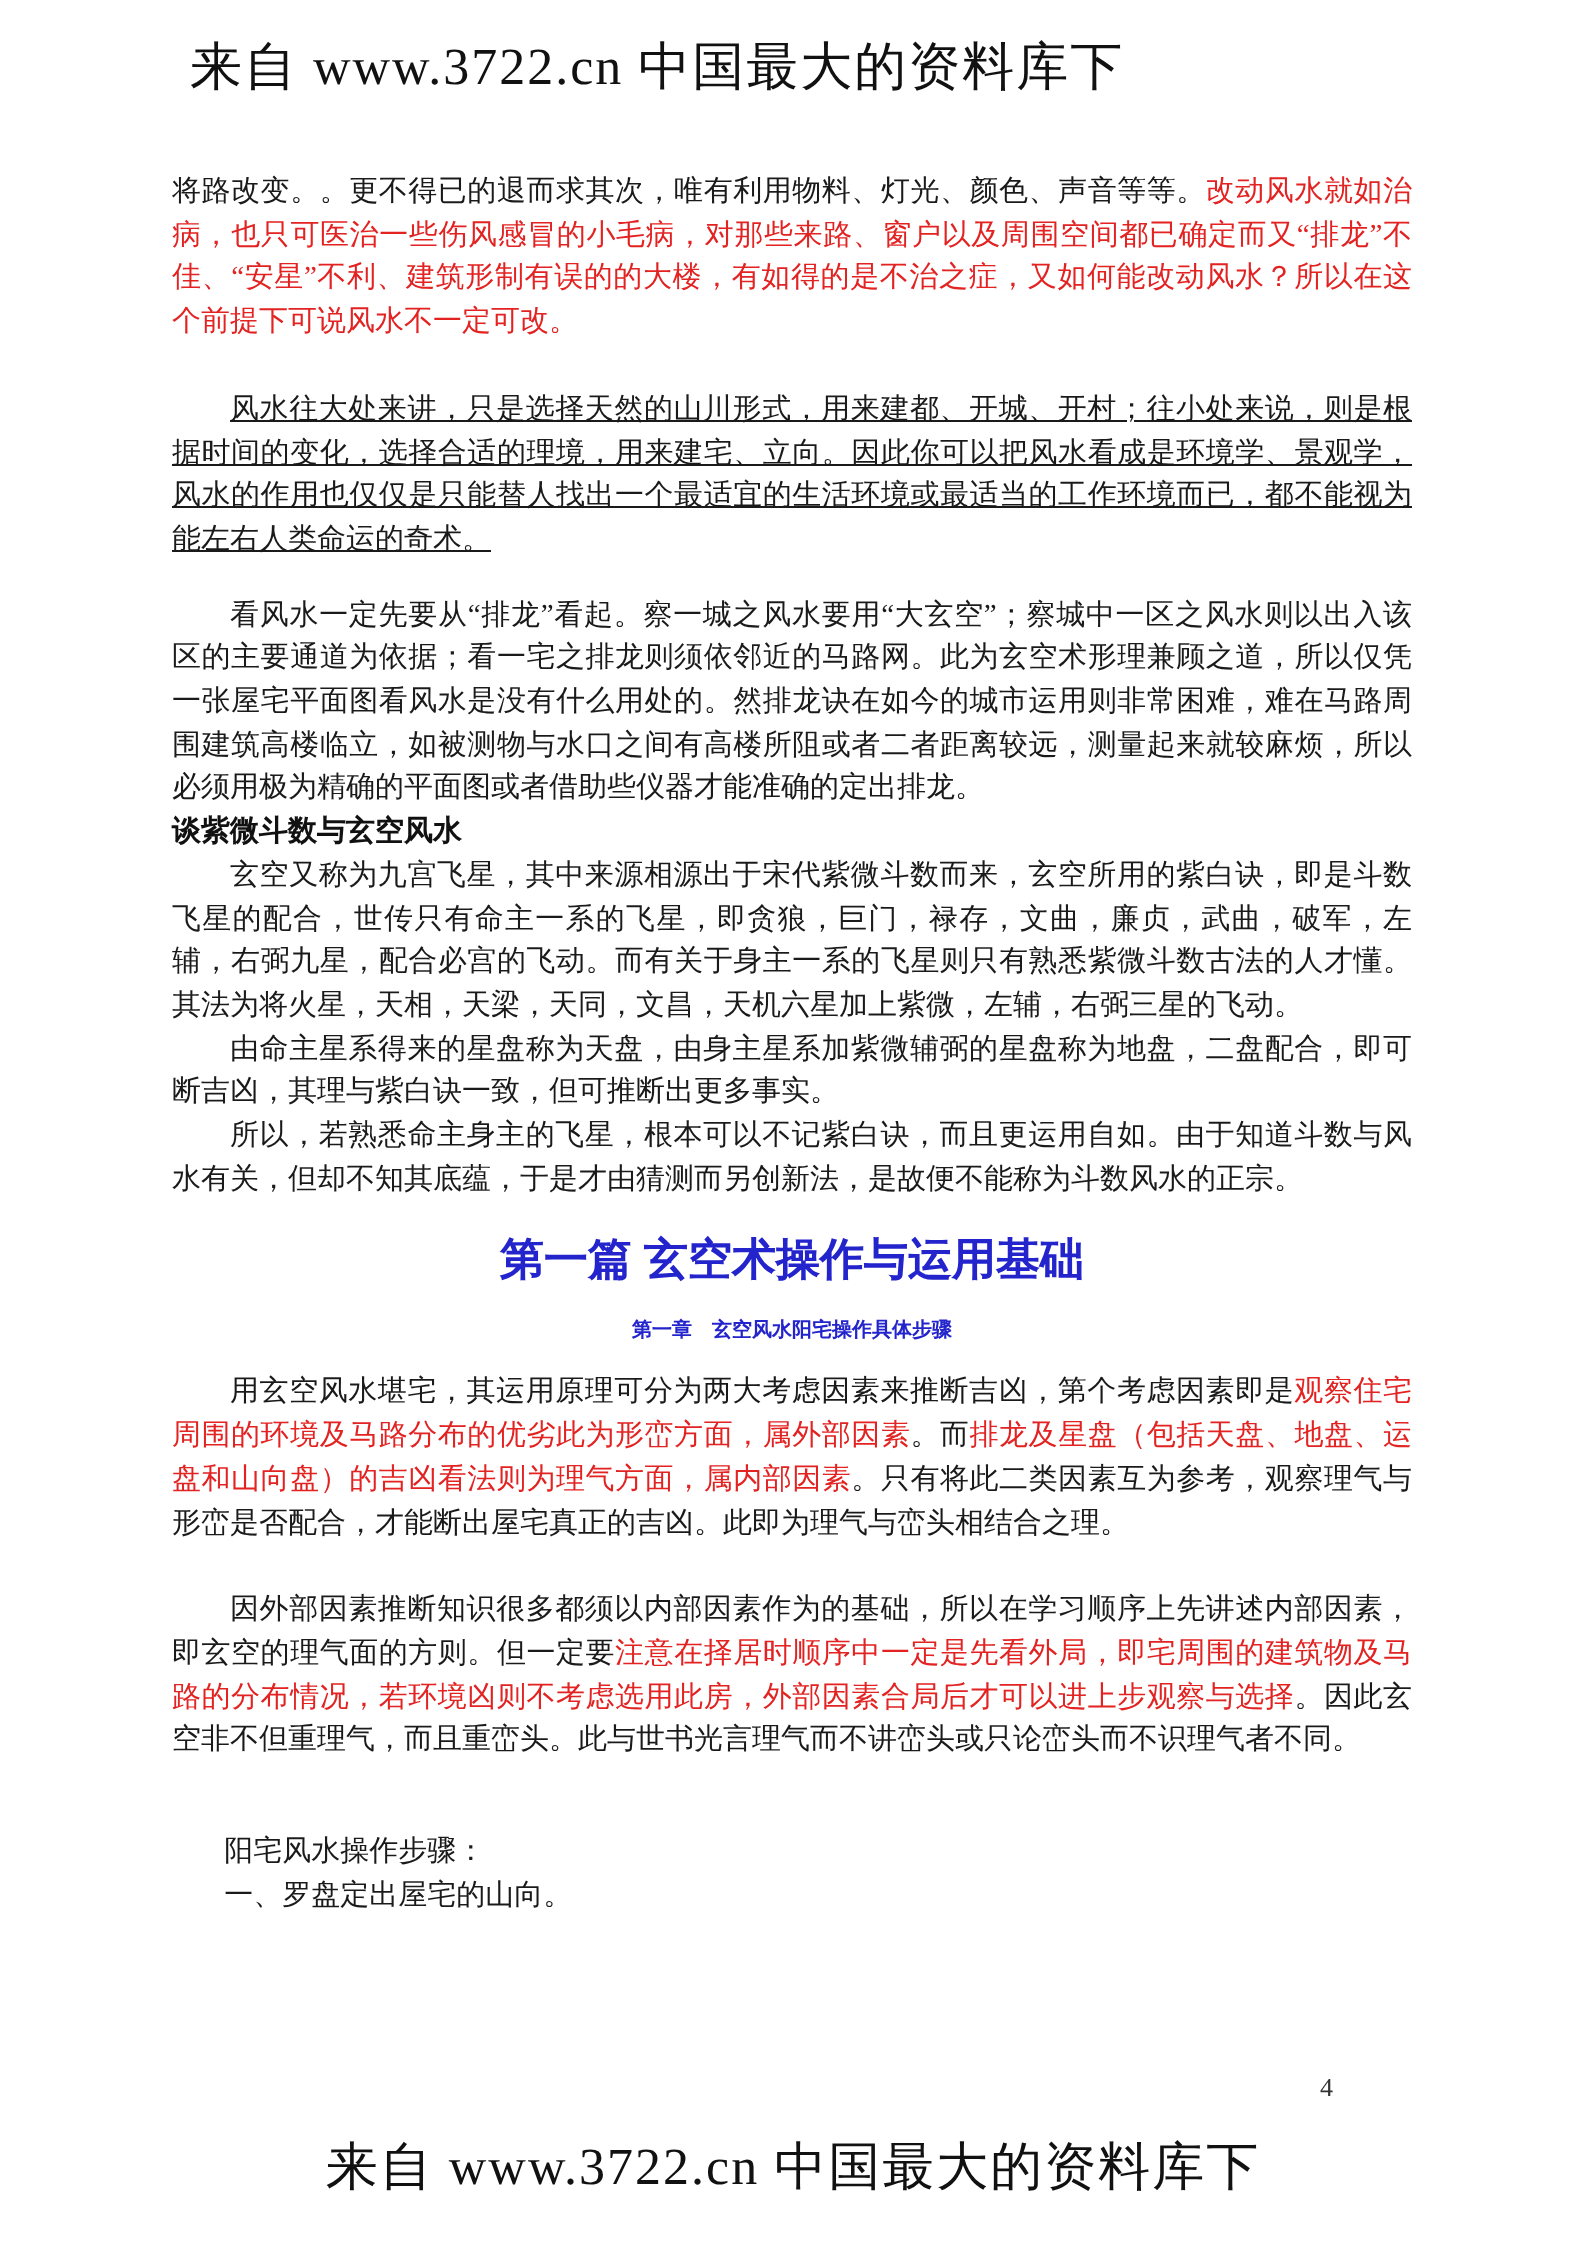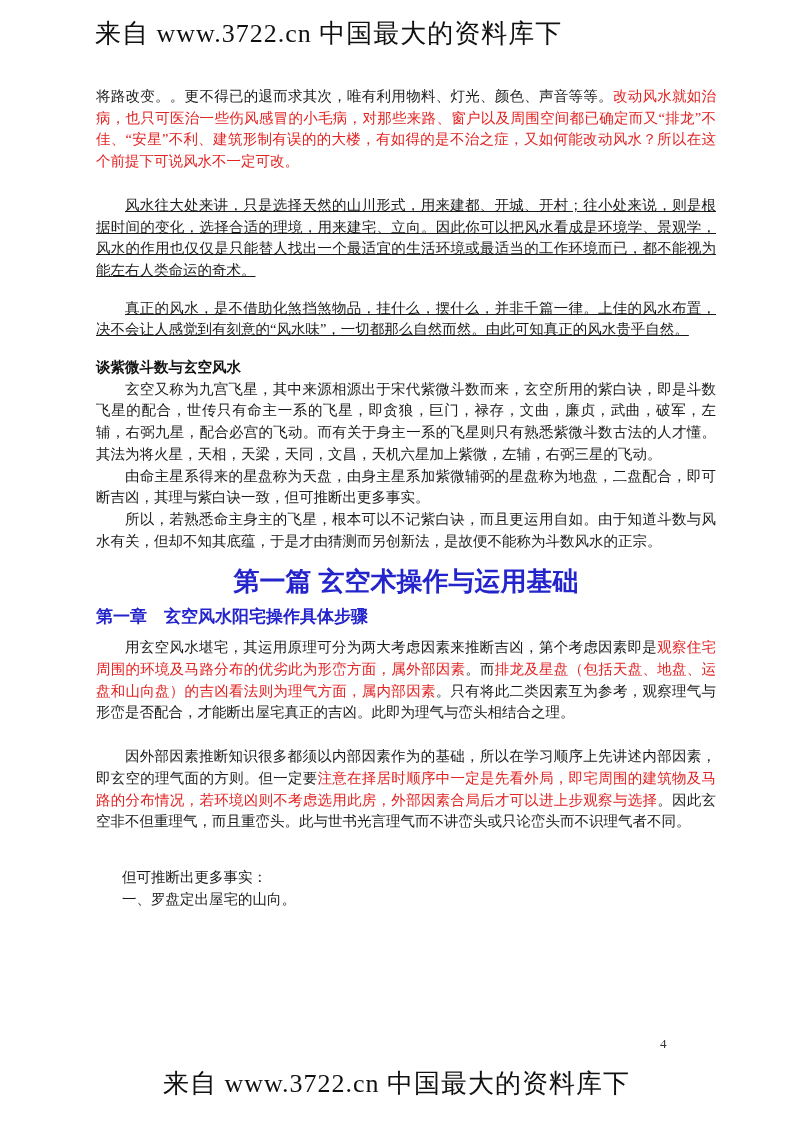--- a/index.html
+++ b/index.html
@@ -27,50 +27,51 @@
     right: 0;
     top: 1066px;
     text-align: center;
     font-size: 26px;
     letter-spacing: 1px;
     white-space: nowrap;
     color: #111111;
   }
   .content {
     position: absolute;
-    left: 96px;
+    left: 86px;
     top: 86px;
     width: 620px;
     font-size: 14.5px;
     line-height: 21.7px;
     text-align: justify;
   }
   .content p { margin: 0; }
   .indent { text-indent: 2em; }
   .red  { color: #e32222; }
   .mb-line  { margin-bottom: 22px !important; }
   .mb-half  { margin-bottom: 16px !important; text-decoration: underline; }
   .mb-big   { margin-bottom: 34px !important; }
   .sec-heading {
     font-weight: bold;
     color: #111111;
   }
   .main-title {
     text-align: center;
     font-weight: bold;
     color: #2424cc;
-    font-size: 26px;
+    font-size: 22px;
     line-height: 26px;
     margin: 16px 0 12px !important;
     font-family: "Liberation Sans", "DejaVu Sans", sans-serif;
   }
   .chapter-title {
+    text-align: center;
     font-weight: bold;
     color: #2424cc;
-    font-size: 17px;
+    font-size: 10px;
     line-height: 21px;
     margin: 0 0 10px !important;
     font-family: "Liberation Sans", "DejaVu Sans", sans-serif;
   }
   .steps { padding-left: 1.8em; }
   .page-number {
     position: absolute;
     left: 660px;
     top: 1036px;
     font-size: 13px;
@@ -85,41 +86,41 @@
   <div class="doc-header">
     <span>来自 www.3722.cn 中国最大的资料库下</span>
   </div>
 
   <div class="content">
 
     <p class="mb-line"><span>将路改变。。更不得已的退而求其次，唯有利用物料、灯光、颜色、声音等等。</span><span class="red">改动风水就如治病，也只可医治一些伤风感冒的小毛病，对那些来路、窗户以及周围空间都已确定而又“排龙”不佳、“安星”不利、建筑形制有误的的大楼，有如得的是不治之症，又如何能改动风水？所以在这个前提下可说风水不一定可改。</span></p>
 
     <p class="indent mb-half"><span>风水往大处来讲，只是选择天然的山川形式，用来建都、开城、开村；往小处来说，则是根据时间的变化，选择合适的理境，用来建宅、立向。因此你可以把风水看成是环境学、景观学，风水的作用也仅仅是只能替人找出一个最适宜的生活环境或最适当的工作环境而已，都不能视为能左右人类命运的奇术。</span></p>
 
+    <p class="indent"><span>看风水一定先要从“排龙”看起。察一城之风水要用“大玄空”；察城中一区之风水则以出入该区的主要通道为依据；看一宅之排龙则须依邻近的马路网。此为玄空术形理兼顾之道，所以仅凭一张屋宅平面图看风水是没有什么用处的。然排龙诀在如今的城市运用则非常困难，难在马路周围建筑高楼临立，如被测物与水口之间有高楼所阻或者二者距离较远，测量起来就较麻烦，所以必须用极为精确的平面图或者借助些仪器才能准确的定出排龙。</span></p>
 
-    <p class="indent mb-half"><span>真正的风水，是不借助化煞挡煞物品，挂什么，摆什么，并非千篇一律。上佳的风水布置，决不会让人感觉到有刻意的“风水味”，一切都那么自然而然。由此可知真正的风水贵乎自然。</span></p>
 
     <p class="sec-heading">谈紫微斗数与玄空风水</p>
 
     <p class="indent"><span>玄空又称为九宫飞星，其中来源相源出于宋代紫微斗数而来，玄空所用的紫白诀，即是斗数飞星的配合，世传只有命主一系的飞星，即贪狼，巨门，禄存，文曲，廉贞，武曲，破军，左辅，右弼九星，配合必宫的飞动。而有关于身主一系的飞星则只有熟悉紫微斗数古法的人才懂。其法为将火星，天相，天梁，天同，文昌，天机六星加上紫微，左辅，右弼三星的飞动。</span></p>
 
     <p class="indent"><span>由命主星系得来的星盘称为天盘，由身主星系加紫微辅弼的星盘称为地盘，二盘配合，即可断吉凶，其理与紫白诀一致，但可推断出更多事实。</span></p>
 
     <p class="indent"><span>所以，若熟悉命主身主的飞星，根本可以不记紫白诀，而且更运用自如。由于知道斗数与风水有关，但却不知其底蕴，于是才由猜测而另创新法，是故便不能称为斗数风水的正宗。</span></p>
 
     <p class="main-title">第一篇 玄空术操作与运用基础</p>
 
     <p class="chapter-title">第一章　玄空风水阳宅操作具体步骤</p>
 
     <p class="indent mb-line"><span>用玄空风水堪宅，其运用原理可分为两大考虑因素来推断吉凶，第个考虑因素即是</span><span class="red">观察住宅周围的环境及马路分布的优劣此为形峦方面，属外部因素</span><span>。而</span><span class="red">排龙及星盘（包括天盘、地盘、运盘和山向盘）的吉凶看法则为理气方面，属内部因素</span><span>。只有将此二类因素互为参考，观察理气与形峦是否配合，才能断出屋宅真正的吉凶。此即为理气与峦头相结合之理。</span></p>
 
     <p class="indent mb-big"><span>因外部因素推断知识很多都须以内部因素作为的基础，所以在学习顺序上先讲述内部因素，即玄空的理气面的方则。但一定要</span><span class="red">注意在择居时顺序中一定是先看外局，即宅周围的建筑物及马路的分布情况，若环境凶则不考虑选用此房，外部因素合局后才可以进上步观察与选择</span><span>。因此玄空非不但重理气，而且重峦头。此与世书光言理气而不讲峦头或只论峦头而不识理气者不同。</span></p>
 
     <div class="steps">
-      <p>但可推断出更多事实：</p>
+      <p>阳宅风水操作步骤：</p>
       <p>一、罗盘定出屋宅的山向。</p>
     </div>
 
   </div>
 
   <div class="page-number">4</div>
 
   <div class="doc-footer">
     <span>来自 www.3722.cn 中国最大的资料库下</span>
   </div>

